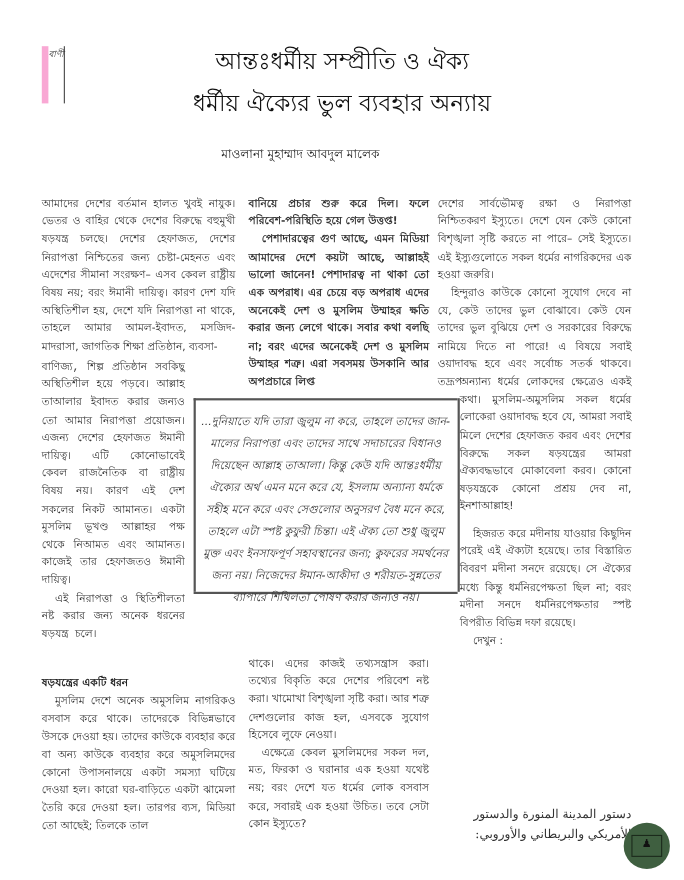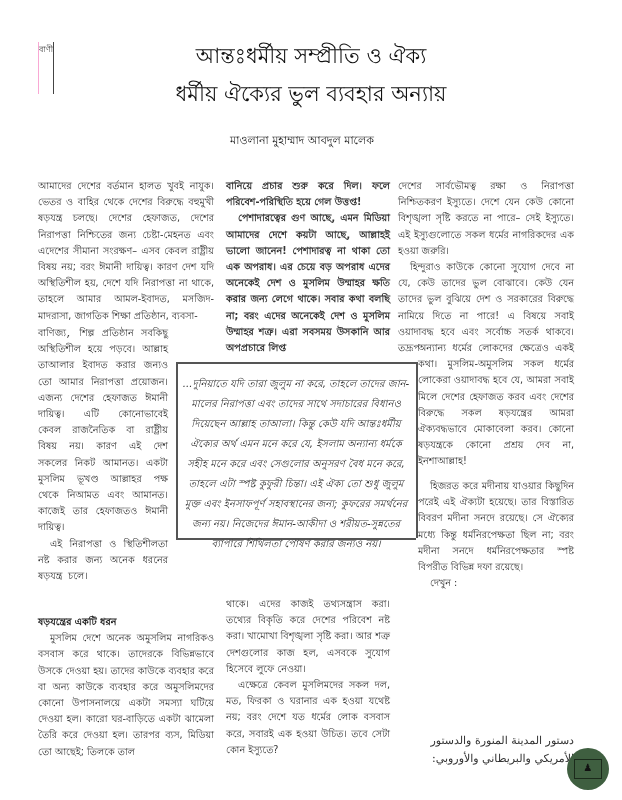--- a/index.html
+++ b/index.html
@@ -1,25 +1,25 @@
 <!DOCTYPE html>
 <html><head>
 <meta charset="utf-8">
 <style>
   html, body { margin: 0; padding: 0; background: #ffffff; }
   body { width: 622px; height: 800px; position: relative; overflow: hidden;
          font-family: "DejaVu Sans", sans-serif; color: #222; }
   .side-label { position: absolute; left: 38px; top: 42px; width: 14px; height: 52px;
-                border-left: 1px solid #f9a8d4; border-right: 1px solid #444;
-                font-size: 8px; line-height: 16px; text-align: center; color: #333; }
+                border-left: 6px solid #f9a8d4; border-right: 1px solid #444;
+                font-size: 8px; line-height: 16px; text-align: center; color: #333; font-style: italic; }
   .title { position: absolute; left: 0; width: 622px; text-align: center; color: #111; }
   .title1 { top: 40px; font-size: 21px; }
   .title2 { top: 78px; font-size: 21px; }
   .author { position: absolute; top: 132px; left: 0; width: 546px; text-align: center;
-            font-size: 11px; color: #222; padding-left: 29px; }
+            font-size: 11px; color: #222; }
   .col { position: absolute; font-size: 9.6px; line-height: 16.2px; text-align: justify; color: #333; }
   .col p { margin: 0; }
   .indent { text-indent: 12px; }
   .c1 { left: 38px; top: 178px; width: 176px; }
   .c1b { left: 38px; top: 342px; width: 130px; }
   .c1c { left: 38px; top: 614px; width: 176px; }
   .c2 { left: 226px; top: 178px; width: 164px; font-weight: bold; }
   .c2b { left: 226px; top: 596px; width: 164px; }
   .c3 { left: 398px; top: 178px; width: 176px; }
   .c3b { left: 418px; top: 340px; width: 156px; }

